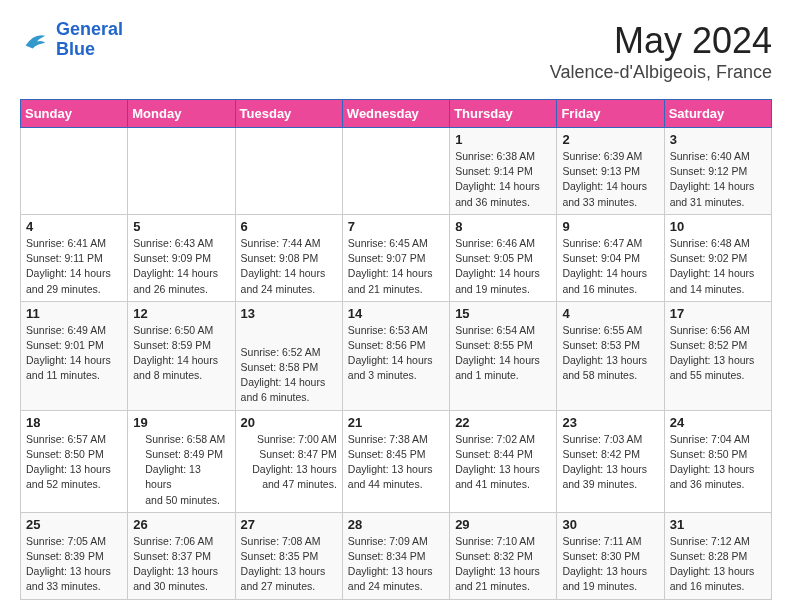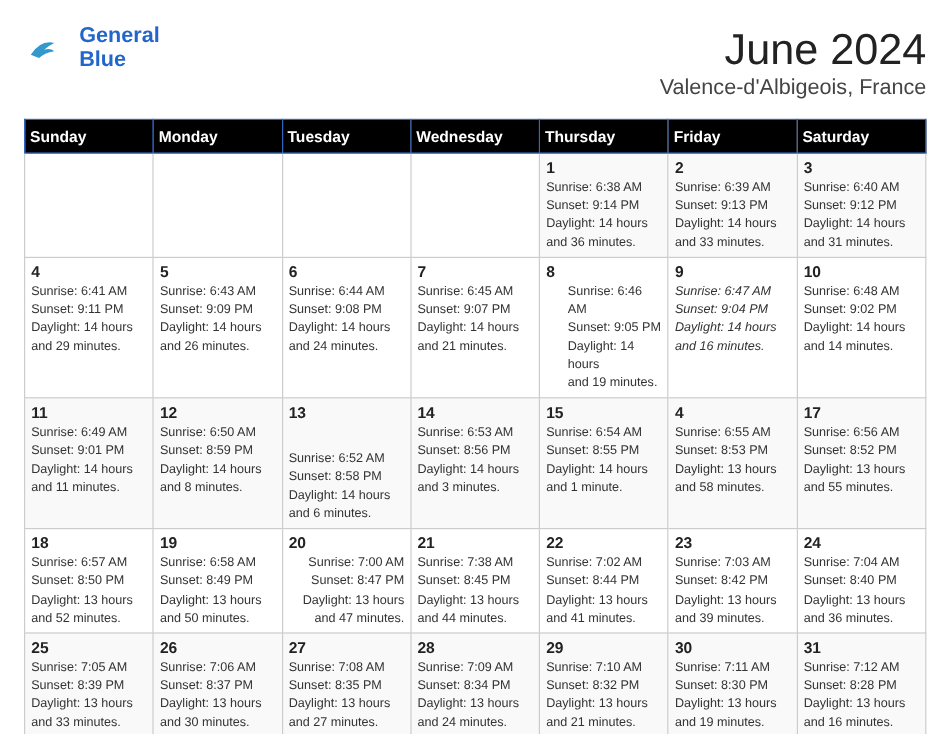--- a/index.html
+++ b/index.html
@@ -12,21 +12,21 @@
     }
     .header {
       display: flex;
       justify-content: space-between;
       align-items: flex-start;
       margin-bottom: 16px;
     }
     .logo {
       display: flex;
       align-items: center;
-      gap: 18px;
+      gap: 8px;
     }
     .logo-text {
       font-size: 18px;
       font-weight: bold;
       color: #2266cc;
       line-height: 1.1;
     }
     .logo-text span {
       display: block;
     }
@@ -45,21 +45,21 @@
     .subtitle {
       font-size: 18px;
       color: #444;
     }
     .calendar {
       width: 100%;
       border-collapse: collapse;
       font-size: 11px;
     }
     .calendar thead tr {
-      background-color: #000000;
+      background-color: #ec4899;
       color: #fff;
     }
     .calendar thead th {
       padding: 6px 4px;
       text-align: left;
       font-size: 13px;
       font-weight: bold;
       border: 1px solid #3366bb;
     }
     .calendar tbody td {
@@ -98,21 +98,21 @@
   <div class="logo">
     <svg class="logo-bird" viewBox="0 0 40 40">
       <path d="M8 28 Q20 10 36 14 Q28 18 24 22 Q32 20 36 24 Q24 26 18 32 Z" fill="#3399cc"></path>
     </svg>
     <div class="logo-text">
       <span>General</span>
       <span>Blue</span>
     </div>
   </div>
   <div class="title-block">
-    <div class="main-title">June 2024</div>
+    <div class="main-title">May 2024</div>
     <div class="subtitle">Valence-d'Albigeois, France</div>
   </div>
 </div>
 
 <table class="calendar">
   <thead>
     <tr>
     <th>Sunday</th>
         <th>Monday</th>
         <th>Tuesday</th>
@@ -160,42 +160,42 @@
         </td>
         <td>
           <div class="day-number">5</div>
           <div class="day-info" style="white-space: pre-line;">Sunrise: 6:43 AM
 Sunset: 9:09 PM
 Daylight: 14 hours
 and 26 minutes.</div>
         </td>
         <td>
           <div class="day-number">6</div>
-          <div class="day-info" style="white-space: pre-line;">Sunrise: 6:44 AM
+          <div class="day-info" style="white-space: pre-line;">Sunrise: 7:44 AM
 Sunset: 9:08 PM
 Daylight: 14 hours
 and 24 minutes.</div>
         </td>
         <td>
           <div class="day-number">7</div>
           <div class="day-info" style="white-space: pre-line;">Sunrise: 6:45 AM
 Sunset: 9:07 PM
 Daylight: 14 hours
 and 21 minutes.</div>
         </td>
         <td>
           <div class="day-number">8</div>
-          <div class="day-info" style="white-space: pre-line; margin-left: 18px;">Sunrise: 6:46 AM
+          <div class="day-info" style="white-space: pre-line;">Sunrise: 6:46 AM
 Sunset: 9:05 PM
 Daylight: 14 hours
 and 19 minutes.</div>
         </td>
         <td>
           <div class="day-number">9</div>
-          <div class="day-info" style="white-space: pre-line; font-style: italic;">Sunrise: 6:47 AM
+          <div class="day-info" style="white-space: pre-line;">Sunrise: 6:47 AM
 Sunset: 9:04 PM
 Daylight: 14 hours
 and 16 minutes.</div>
         </td>
         <td>
           <div class="day-number">10</div>
           <div class="day-info" style="white-space: pre-line;">Sunrise: 6:48 AM
 Sunset: 9:02 PM
 Daylight: 14 hours
 and 14 minutes.</div>
@@ -255,21 +255,21 @@
       <tr>
         <td>
           <div class="day-number">18</div>
           <div class="day-info" style="white-space: pre-line;">Sunrise: 6:57 AM
 Sunset: 8:50 PM
 Daylight: 13 hours
 and 52 minutes.</div>
         </td>
         <td>
           <div class="day-number">19</div>
-          <div class="day-info" style="white-space: pre-line;">Sunrise: 6:58 AM
+          <div class="day-info" style="white-space: pre-line; margin-left: 12px;">Sunrise: 6:58 AM
 Sunset: 8:49 PM
 Daylight: 13 hours
 and 50 minutes.</div>
         </td>
         <td>
           <div class="day-number">20</div>
           <div class="day-info" style="white-space: pre-line; text-align: right;">Sunrise: 7:00 AM
 Sunset: 8:47 PM
 Daylight: 13 hours
 and 47 minutes.</div>
@@ -291,21 +291,21 @@
         <td>
           <div class="day-number">23</div>
           <div class="day-info" style="white-space: pre-line;">Sunrise: 7:03 AM
 Sunset: 8:42 PM
 Daylight: 13 hours
 and 39 minutes.</div>
         </td>
         <td>
           <div class="day-number">24</div>
           <div class="day-info" style="white-space: pre-line;">Sunrise: 7:04 AM
-Sunset: 8:40 PM
+Sunset: 8:50 PM
 Daylight: 13 hours
 and 36 minutes.</div>
         </td>
       </tr>
       <tr>
         <td>
           <div class="day-number">25</div>
           <div class="day-info" style="white-space: pre-line;">Sunrise: 7:05 AM
 Sunset: 8:39 PM
 Daylight: 13 hours

